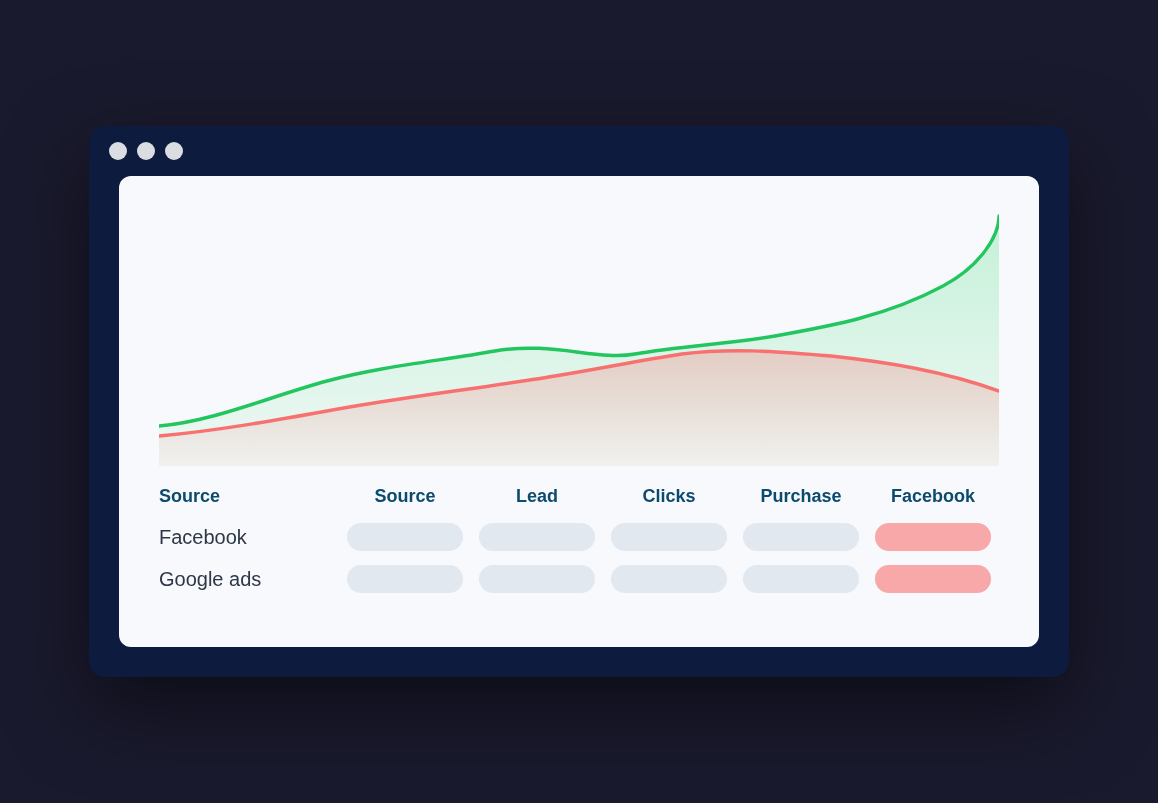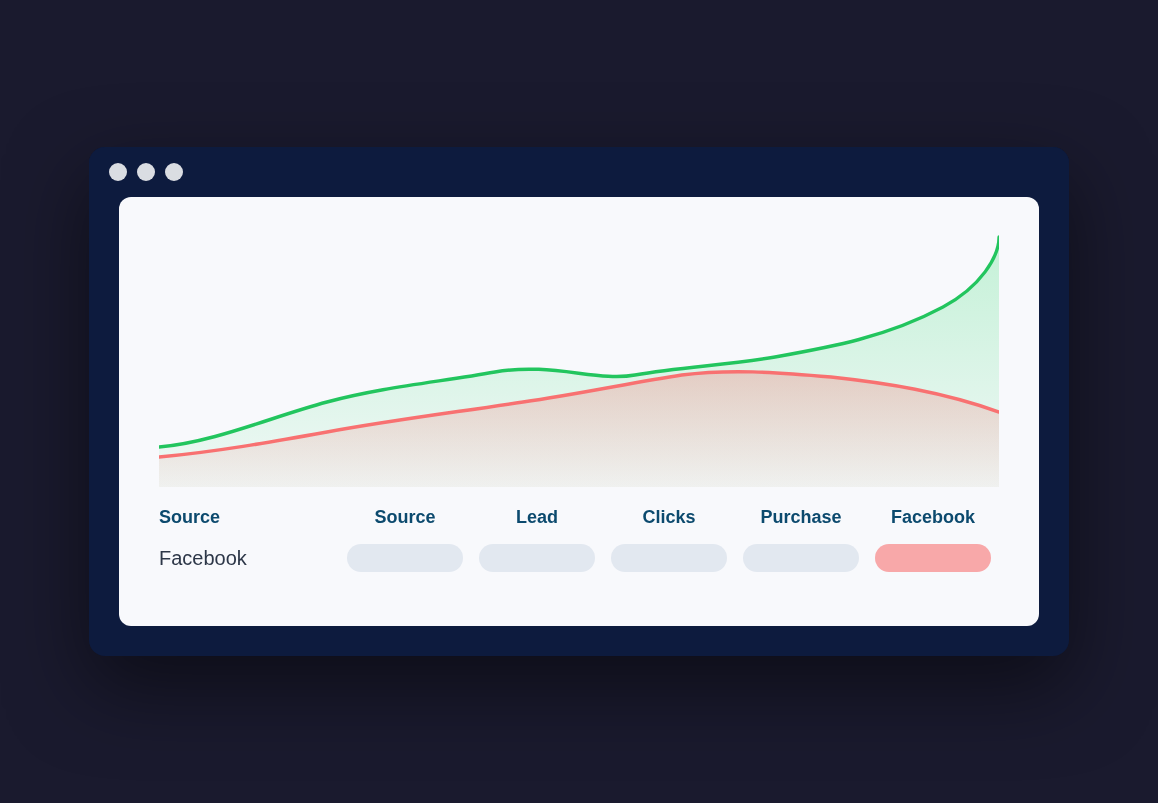--- a/index.html
+++ b/index.html
@@ -150,16 +150,24 @@
 
       <div class="table-row">
         <div class="row-label">Facebook</div>
         <div class="pill"></div>
         <div class="pill"></div>
         <div class="pill"></div>
         <div class="pill"></div>
         <div class="pill highlight"></div>
       </div>
 
+      <div class="table-row">
+        <div class="row-label">Google ads</div>
+        <div class="pill"></div>
+        <div class="pill"></div>
+        <div class="pill"></div>
+        <div class="pill"></div>
+        <div class="pill highlight"></div>
+      </div>
 
     </div>
   </div>
 </div>
 
 </body></html>

